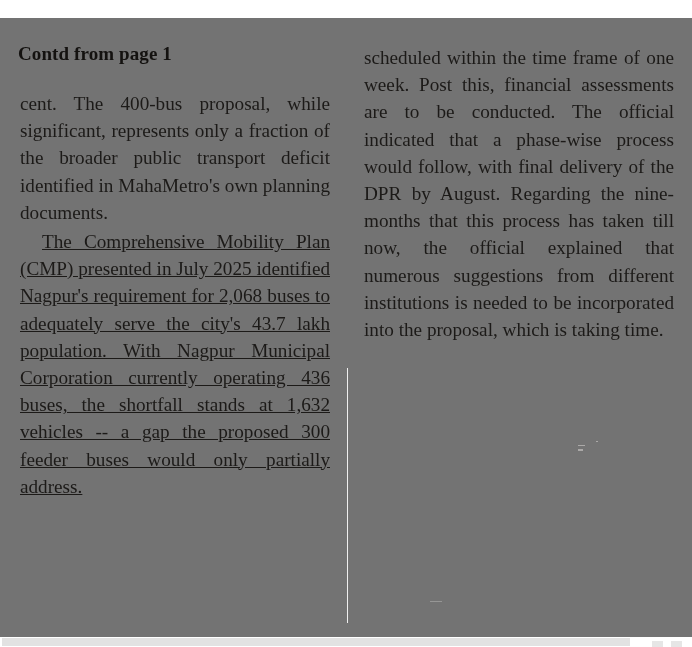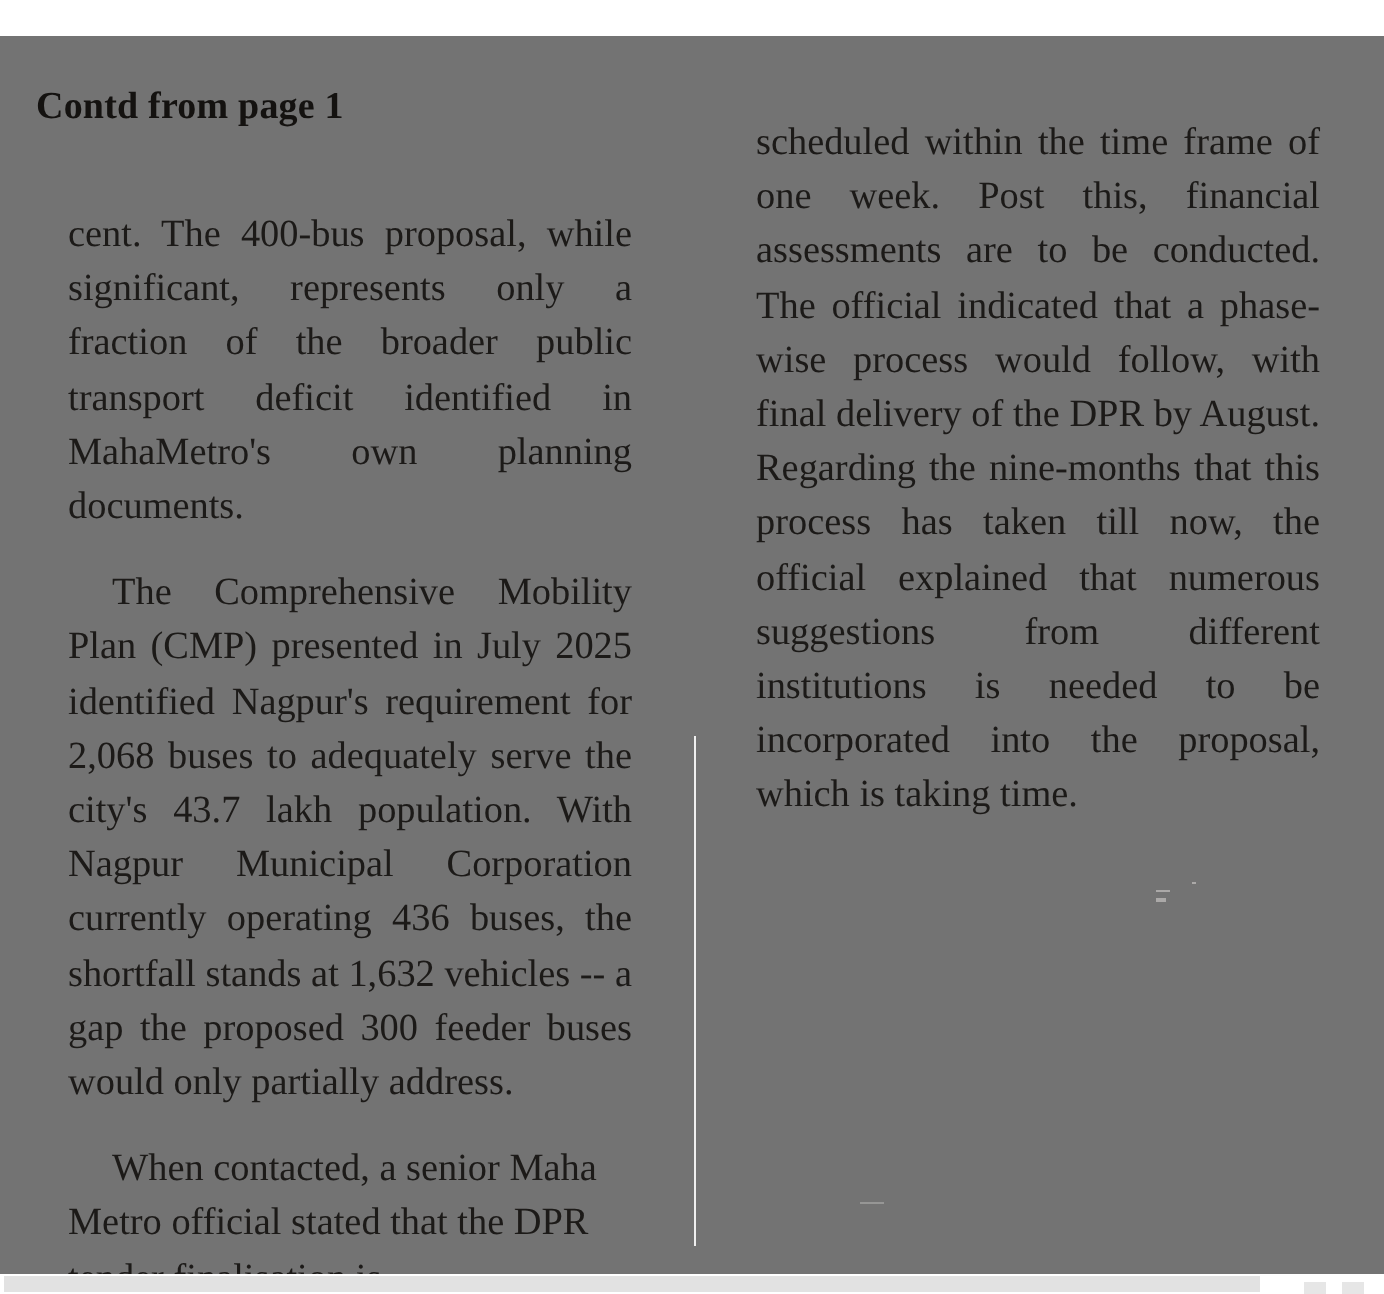--- a/index.html
+++ b/index.html
@@ -66,36 +66,37 @@
     margin: 0;
     padding-top: 24px;
     color: #141210;
   }
 
   .body-text {
     font-size: 19.2px;
     line-height: 27.2px;
     text-align: justify;
     text-justify: inter-word;
-    margin: 16px;
+    margin: 2px;
     color: #1c1a18;
     -webkit-hyphens: none;
     hyphens: none;
   }
 
   .column-left .body-text.first {
     padding-top: 22px;
   }
 
   .column-right .body-text.first {
     padding-top: 24px;
   }
 
   .body-text.indented {
     text-indent: 22px;
+    text-decoration: underline;
   }
 
   .body-text.last-flush {
     text-align: left;
   }
 
   
   .bottom-band {
     position: absolute;
     left: 0;
@@ -150,21 +151,20 @@
 
   <div class="columns">
 
     <div class="column column-left">
       <h2 class="kicker">Contd from page 1</h2>
 
       <p class="body-text first">cent. The 400-bus proposal, while significant, represents only a fraction of the broader public transport deficit identified in MahaMetro's own planning documents.</p>
 
       <p class="body-text indented">The Comprehensive Mobility Plan (CMP) presented in July 2025 identified Nagpur's requirement for 2,068 buses to adequately serve the city's 43.7 lakh population. With Nagpur Municipal Corporation currently operating 436 buses, the shortfall stands at 1,632 vehicles -- a gap the proposed 300 feeder buses would only partially address.</p>
 
-      <p class="body-text indented last-flush">When contacted, a senior Maha Metro official stated that the DPR tender finalisation is</p>
     </div>
 
     <div class="column column-right">
       <p class="body-text first">scheduled within the time frame of one week. Post this, financial assessments are to be conducted. The official indicated that a phase-wise process would follow, with final delivery of the DPR by August. Regarding the nine-months that this process has taken till now, the official explained that numerous suggestions from different institutions is needed to be incorporated into the proposal, which is taking time.</p>
     </div>
 
     <div class="column-rule"></div>
 
     <div class="speck a"></div>
     <div class="speck b"></div>

